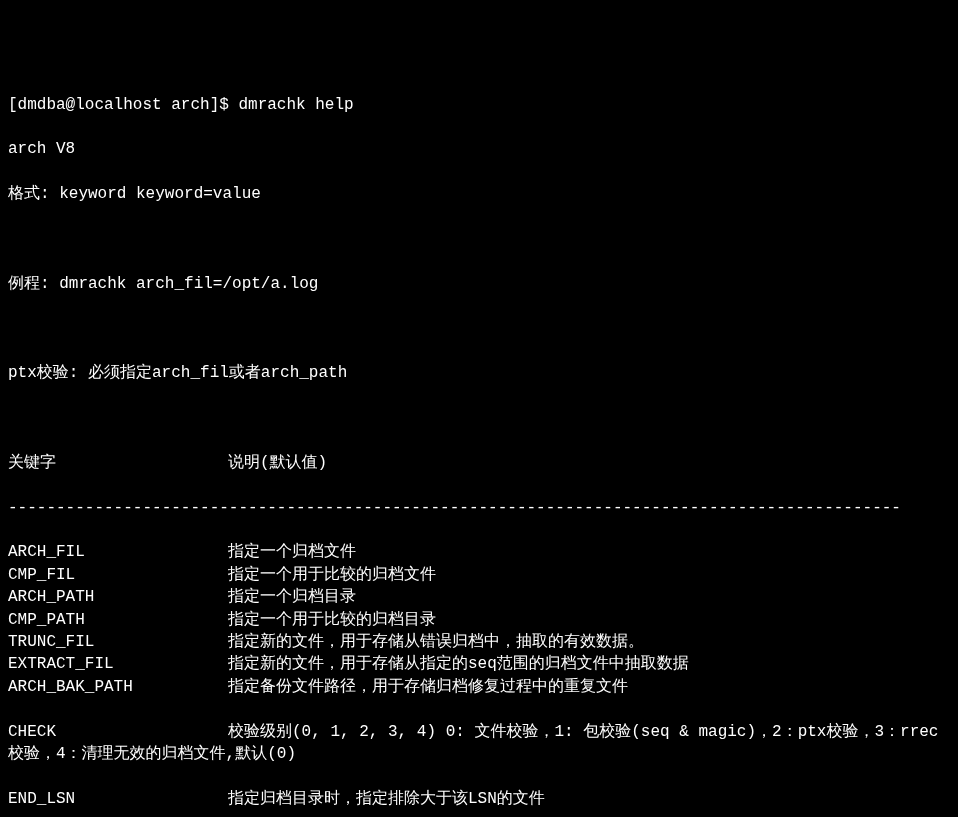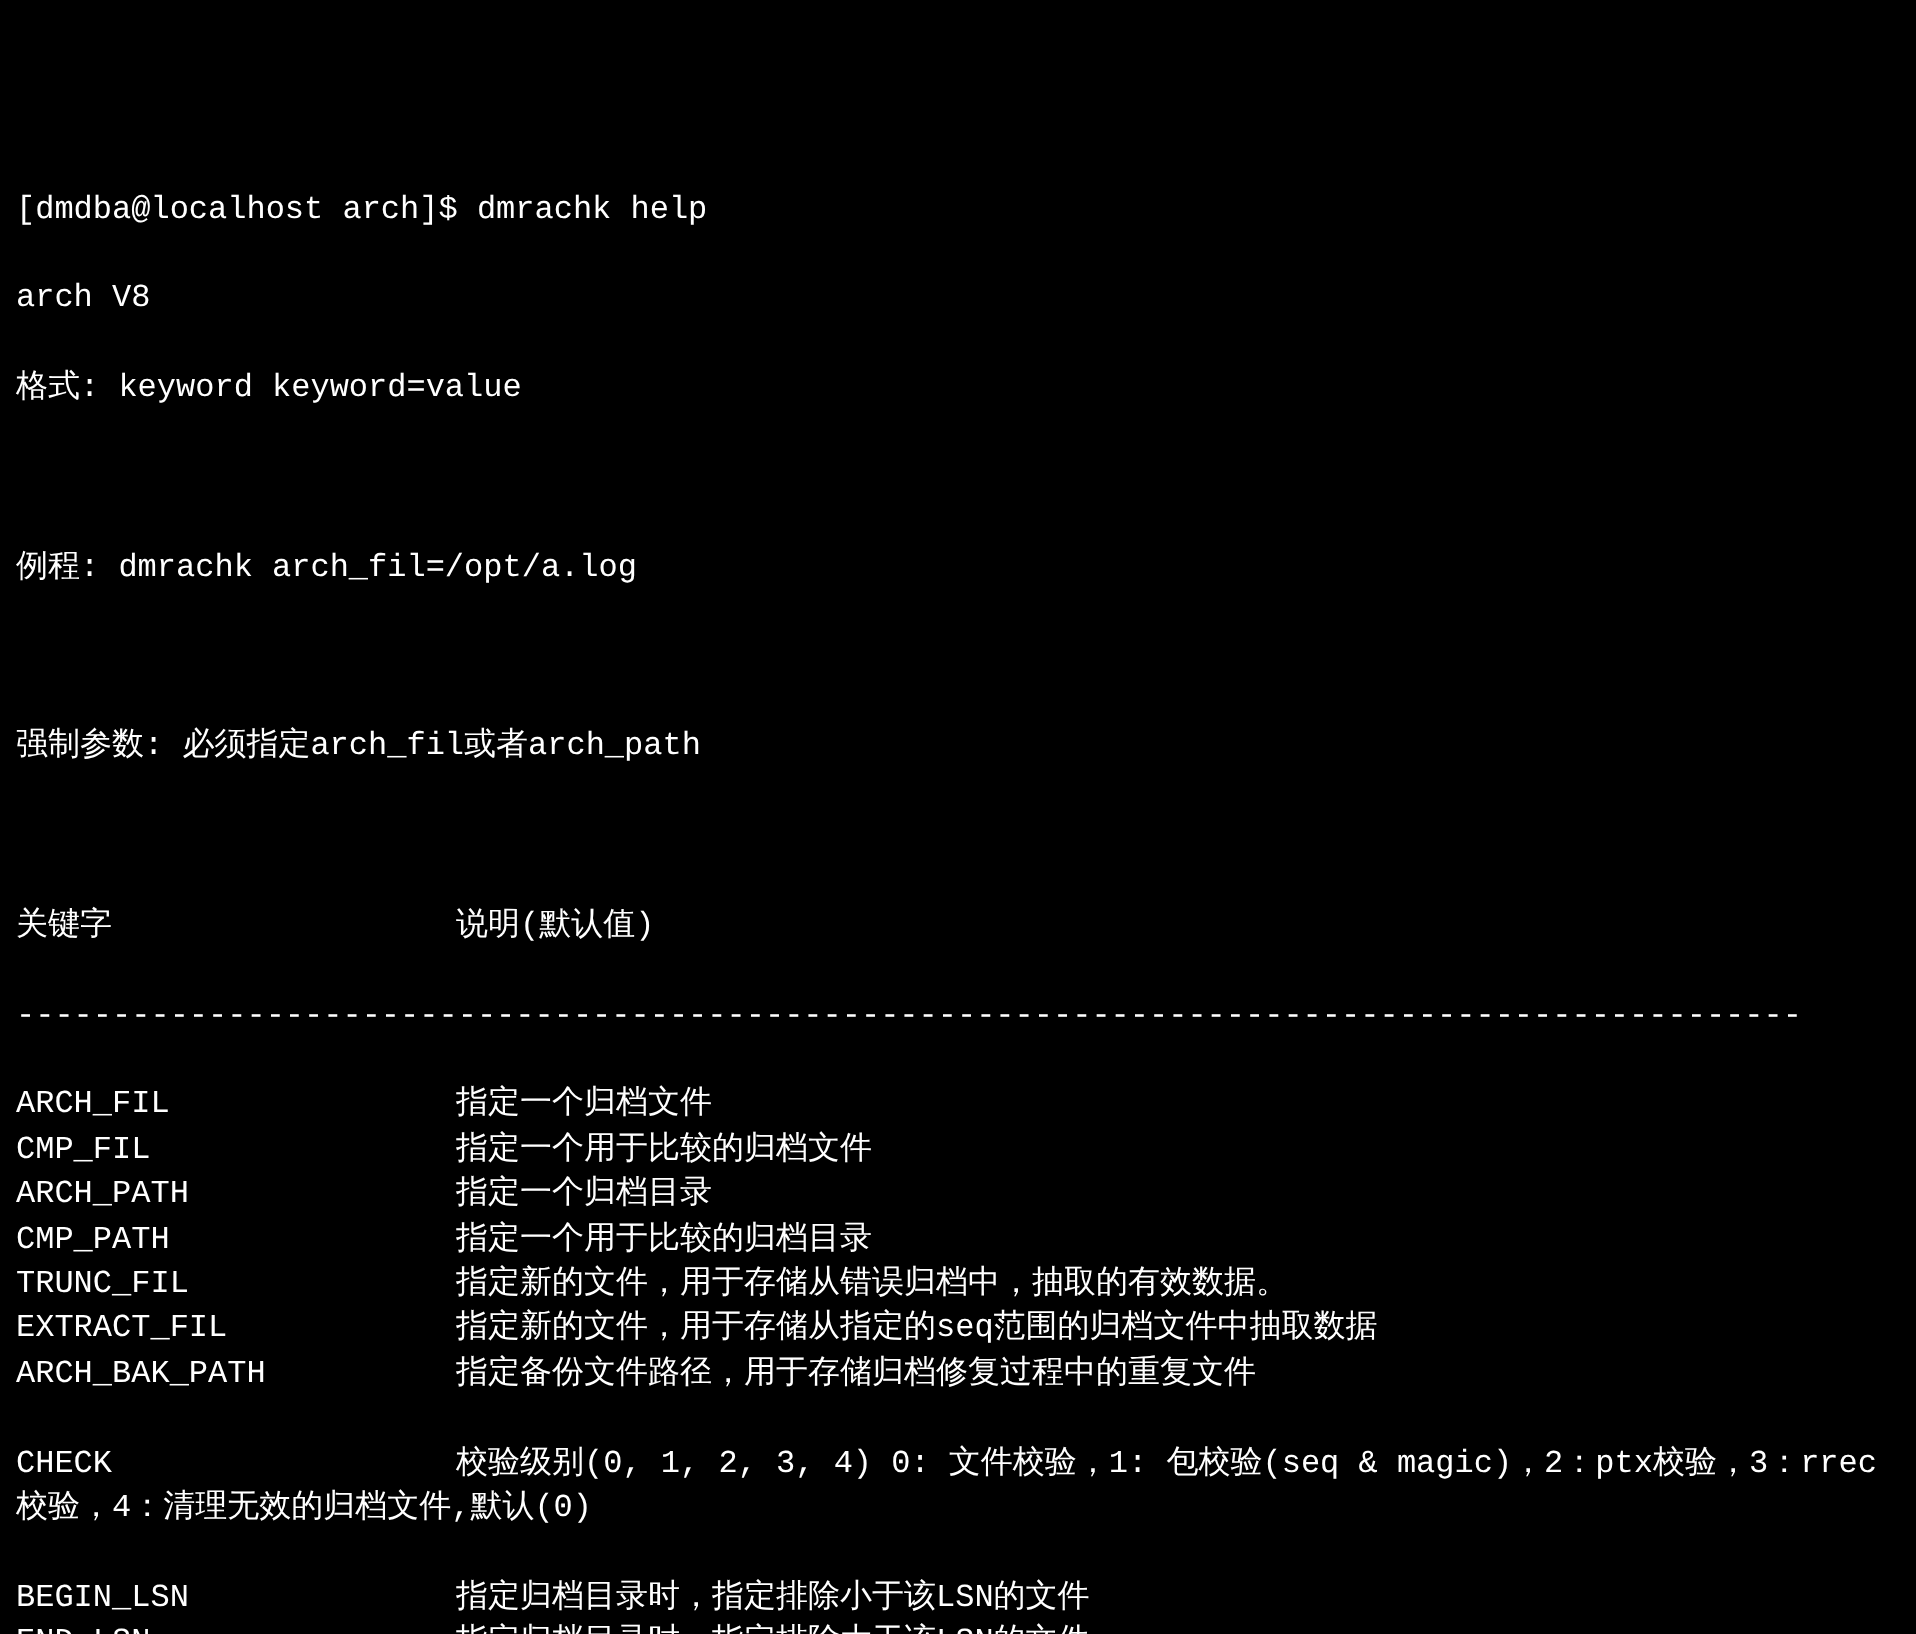--- a/index.html
+++ b/index.html
@@ -37,27 +37,27 @@
 <body>
 
 
 
 <span class="line"><span>[dmdba@localhost arch]$ </span><span>dmrachk help</span></span>
 <span class="line">arch V8</span>
 <span class="line"><span>格式: </span><span>keyword keyword=value</span></span>
 <span class="line"> </span>
 <span class="line"><span>例程: </span><span>dmrachk arch_fil=/opt/a.log</span></span>
 <span class="line"> </span>
-<span class="line"><span>强制参数: </span><span>必须指定arch_fil或者arch_path</span></span>
+<span class="line"><span>ptx校验: </span><span>必须指定arch_fil或者arch_path</span></span>
 <span class="line"> </span>
 <span class="line"><span class="key-col">关键字</span><span class="desc-col">说明(默认值)</span></span>
 <span class="line">---------------------------------------------------------------------------------------------</span>
 <div id="rows-container"><span class="line"><span class="key-col">ARCH_FIL</span><span class="desc-col">指定一个归档文件</span></span><span class="line"><span class="key-col">CMP_FIL</span><span class="desc-col">指定一个用于比较的归档文件</span></span><span class="line"><span class="key-col">ARCH_PATH</span><span class="desc-col">指定一个归档目录</span></span><span class="line"><span class="key-col">CMP_PATH</span><span class="desc-col">指定一个用于比较的归档目录</span></span><span class="line"><span class="key-col">TRUNC_FIL</span><span class="desc-col">指定新的文件，用于存储从错误归档中，抽取的有效数据。</span></span><span class="line"><span class="key-col">EXTRACT_FIL</span><span class="desc-col">指定新的文件，用于存储从指定的seq范围的归档文件中抽取数据</span></span><span class="line"><span class="key-col">ARCH_BAK_PATH</span><span class="desc-col">指定备份文件路径，用于存储归档修复过程中的重复文件</span></span></div>
 <div class="line wrapped"><span class="key-col">CHECK</span><span>校验级别(0, 1, 2, 3, 4) 0: 文件校验，1: 包校验(seq &amp; magic)，2：ptx校验，3：rrec校验，4：清理无效的归档文件,默认(0)</span></div>
-<div id="rows2-container"><span class="line"><span class="key-col">BEGIN_LSN</span><span class="desc-col">指定归档目录时，指定排除小于该LSN的文件</span></span><span class="line"><span class="key-col">END_LSN</span><span class="desc-col">指定归档目录时，指定排除大于该LSN的文件</span></span></div>
+<div id="rows2-container"><span class="line"><span class="key-col">END_LSN</span><span class="desc-col">指定归档目录时，指定排除大于该LSN的文件</span></span></div>
 
 
 
 
 
 
 
 
 
 

